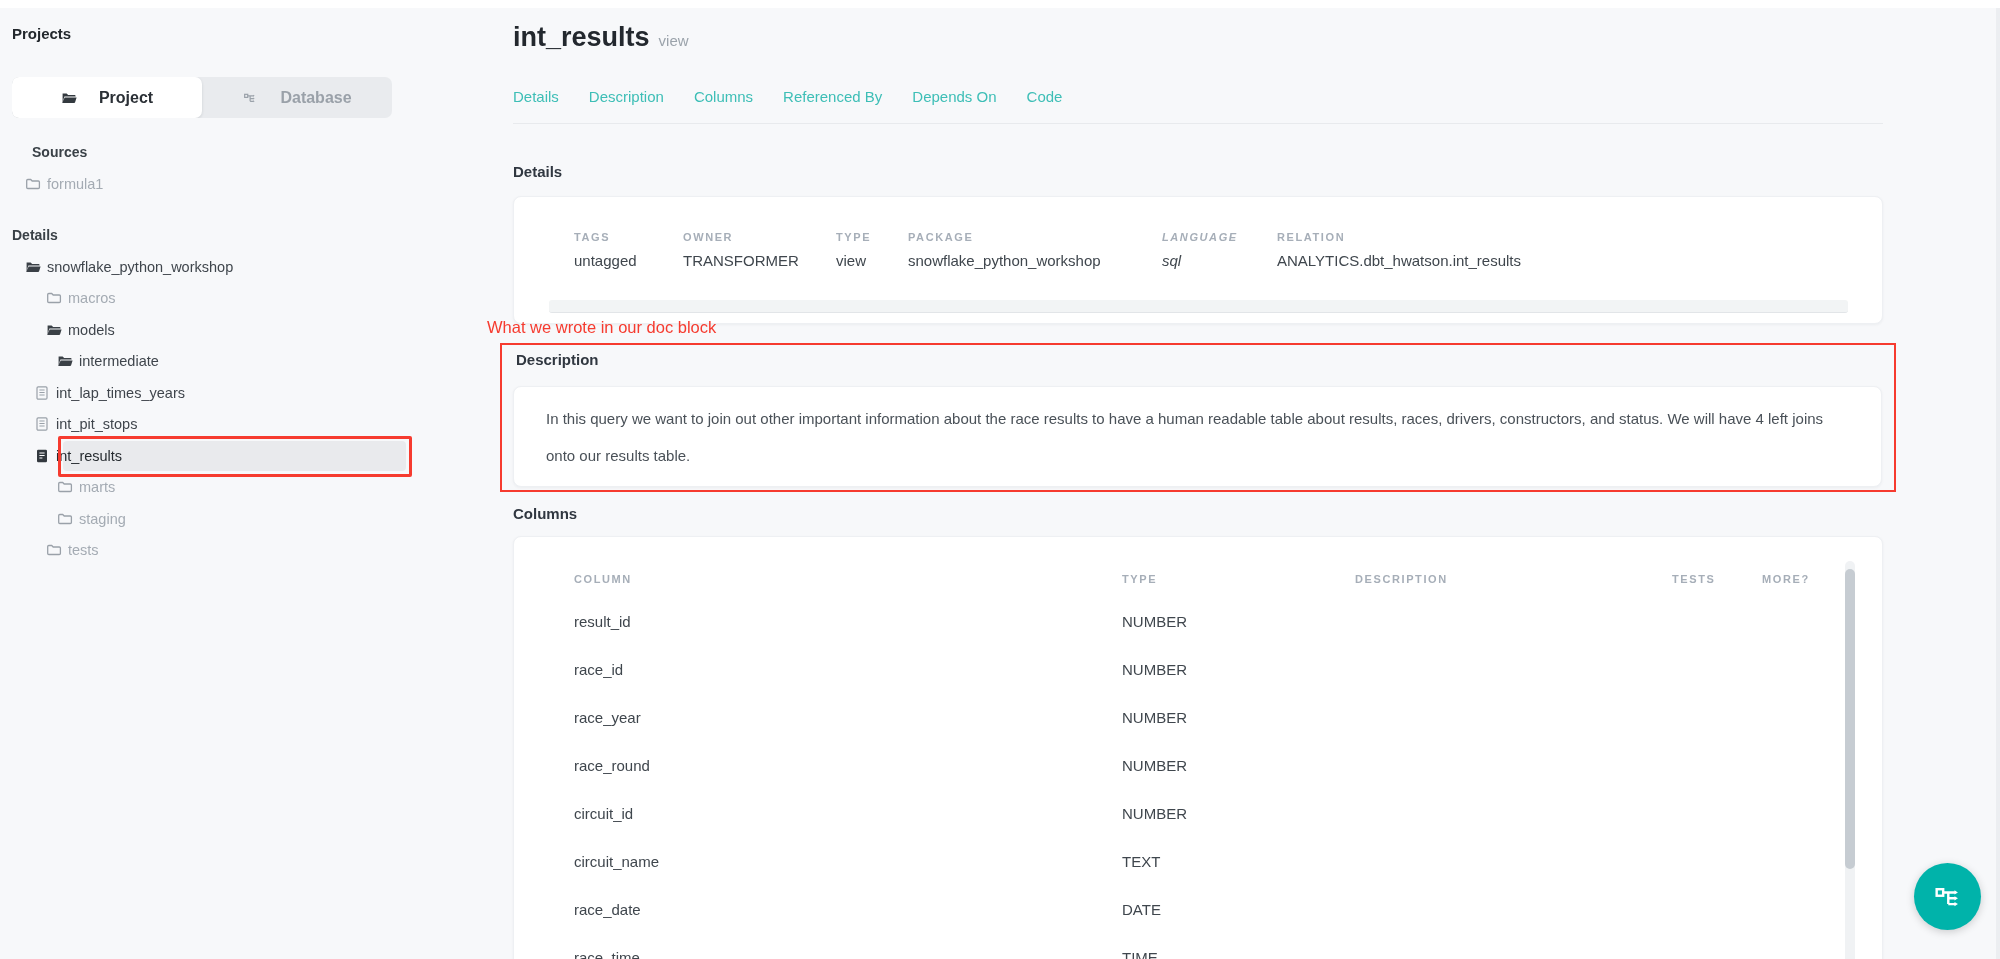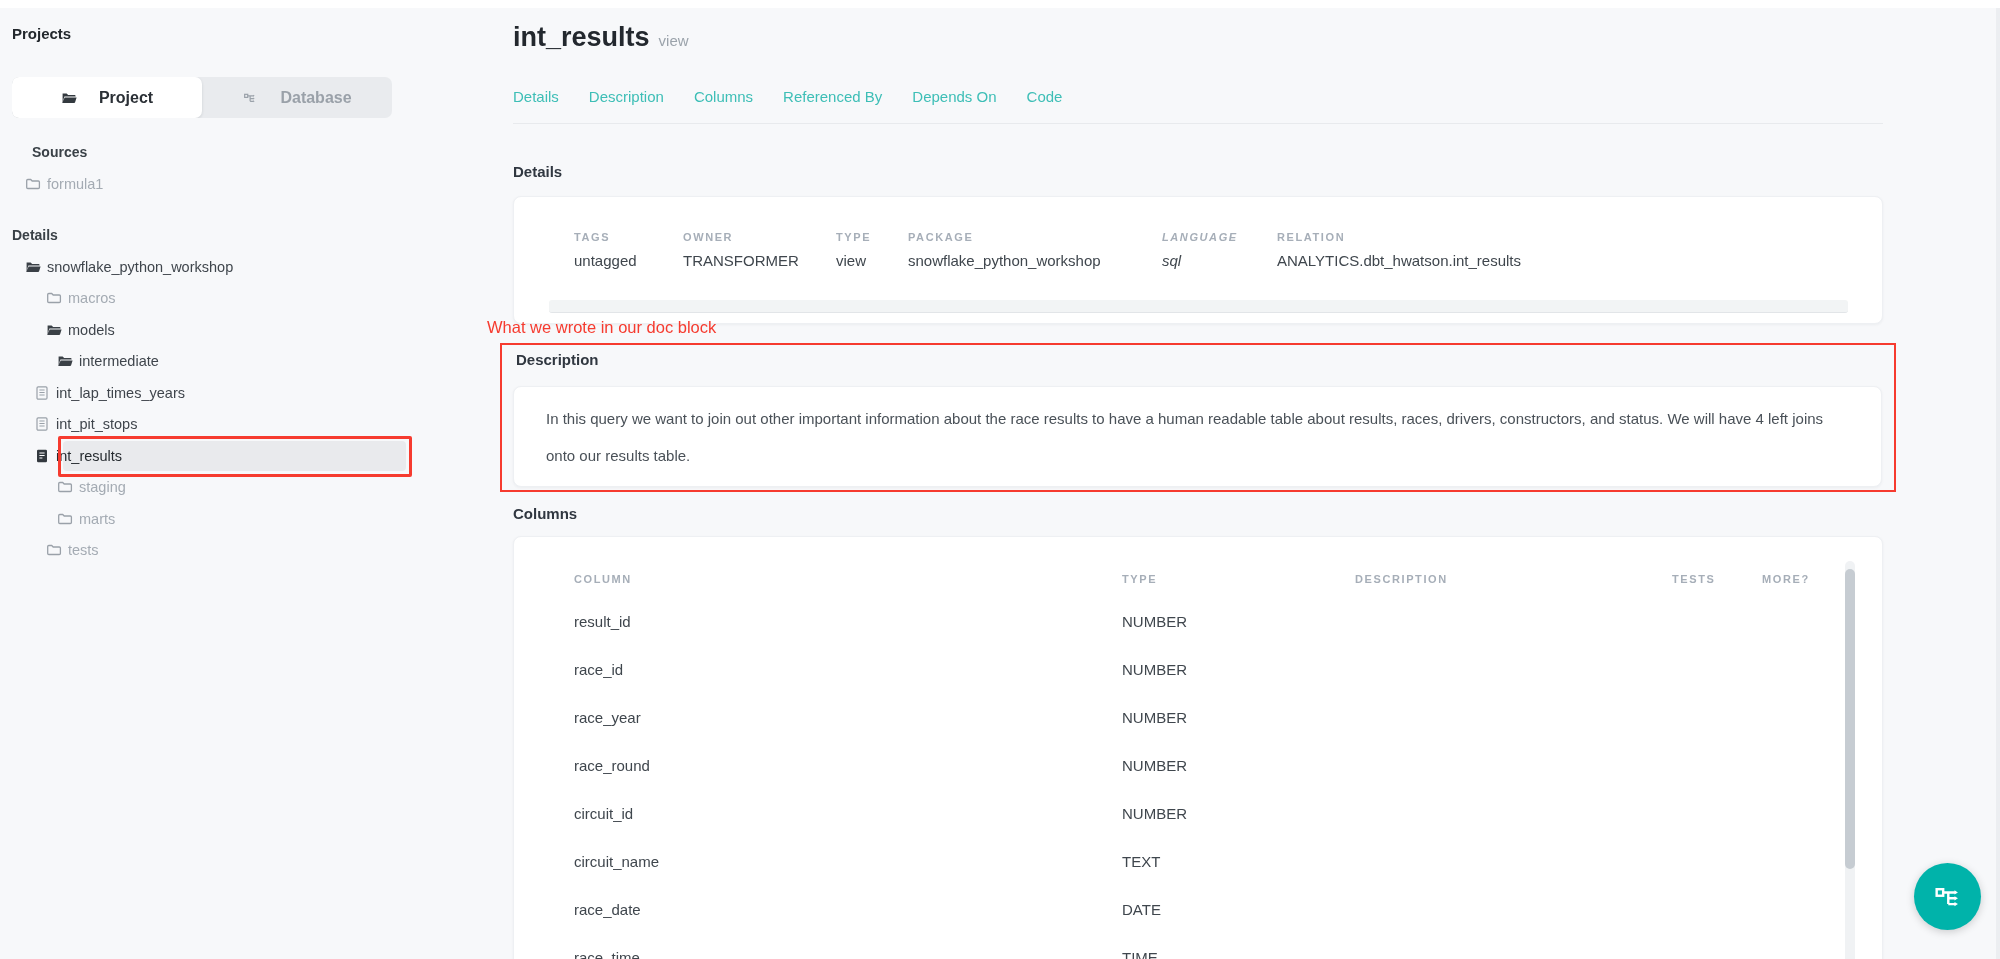--- a/index.html
+++ b/index.html
@@ -232,31 +232,31 @@
     <span class="tlabel">int_results</span>
     <span class="red-outline"></span>
   </div>
       <div class="tree-item muted icon-folder indent-3">
     <span class="ticon">
       <svg class="i-folder" viewBox="0 0 16 16" fill="none" stroke="currentColor" stroke-width="1.3">
         <path d="M1.7 4.6c0-.6.5-1.1 1.1-1.1h2.9l1.5 1.5h6.1c.6 0 1.1.5 1.1 1.1v5.3c0 .6-.5 1.1-1.1 1.1H2.8c-.6 0-1.1-.5-1.1-1.1z"></path>
       </svg>
 
     </span>
-    <span class="tlabel">staging</span>
+    <span class="tlabel">marts</span>
 
   </div>
       <div class="tree-item muted icon-folder indent-3">
     <span class="ticon">
       <svg class="i-folder" viewBox="0 0 16 16" fill="none" stroke="currentColor" stroke-width="1.3">
         <path d="M1.7 4.6c0-.6.5-1.1 1.1-1.1h2.9l1.5 1.5h6.1c.6 0 1.1.5 1.1 1.1v5.3c0 .6-.5 1.1-1.1 1.1H2.8c-.6 0-1.1-.5-1.1-1.1z"></path>
       </svg>
 
     </span>
-    <span class="tlabel">marts</span>
+    <span class="tlabel">staging</span>
 
   </div>
       <div class="tree-item muted icon-folder indent-2">
     <span class="ticon">
       <svg class="i-folder" viewBox="0 0 16 16" fill="none" stroke="currentColor" stroke-width="1.3">
         <path d="M1.7 4.6c0-.6.5-1.1 1.1-1.1h2.9l1.5 1.5h6.1c.6 0 1.1.5 1.1 1.1v5.3c0 .6-.5 1.1-1.1 1.1H2.8c-.6 0-1.1-.5-1.1-1.1z"></path>
       </svg>
 
     </span>
     <span class="tlabel">tests</span>

